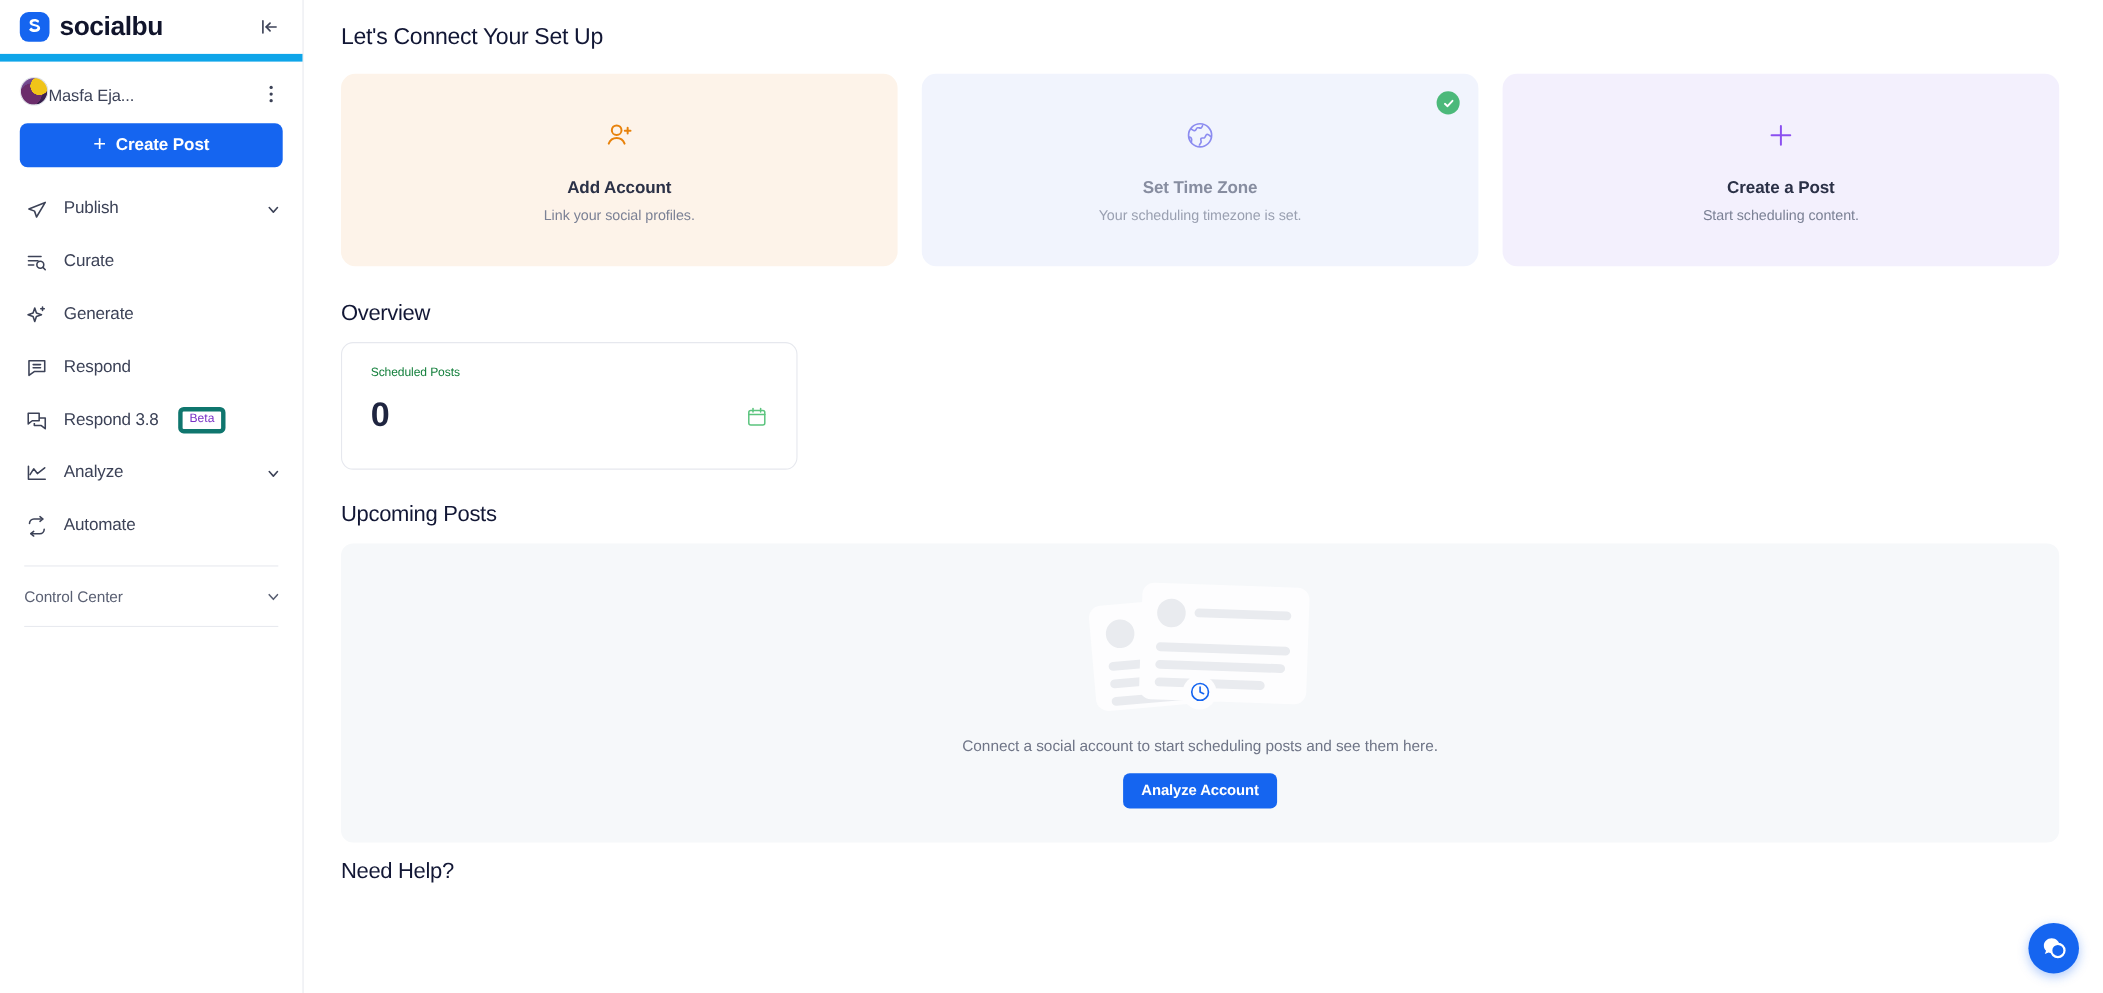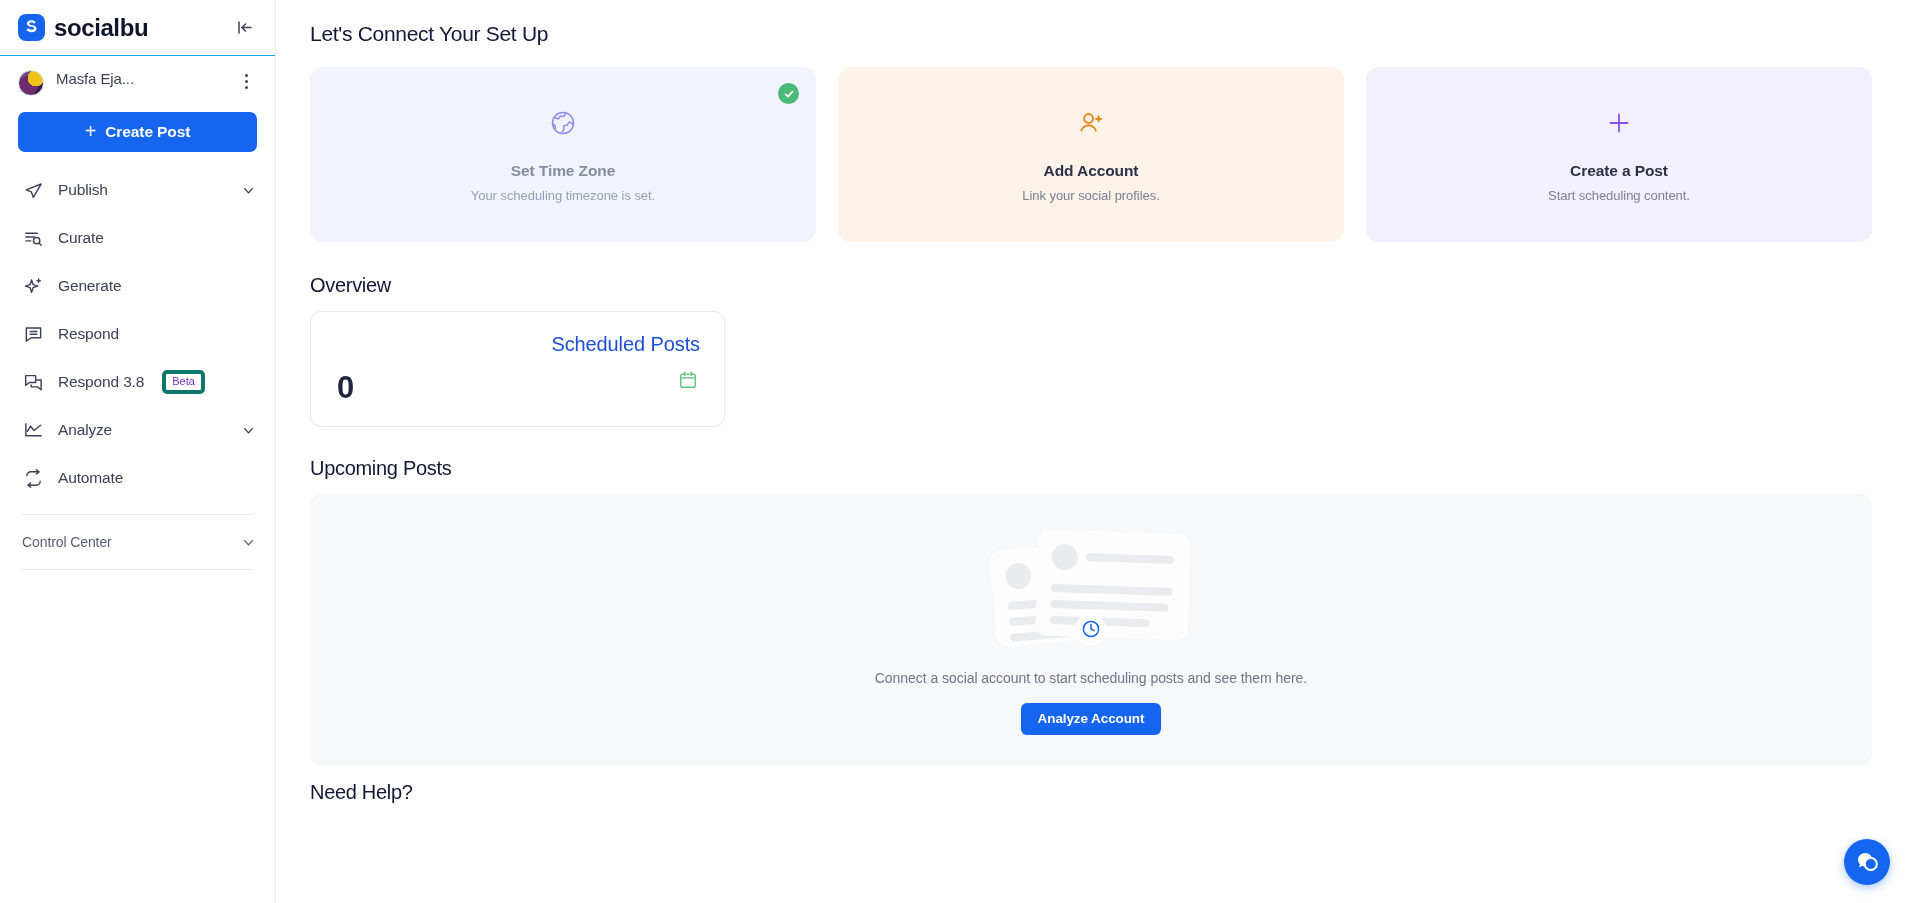--- a/index.html
+++ b/index.html
@@ -16,37 +16,37 @@
   .sidebar {
     width: 276px; height: 903px; flex: 0 0 276px;
     background: #ffffff;
     border-right: 1px solid #e8eaef;
     display: flex; flex-direction: column;
   }
   .sb-head {
     height: 56px; flex: 0 0 56px;
     display: flex; align-items: center;
     padding: 0 18px 0 18px;
-    border-bottom: 1px solid #0ea5e9;
+    border-bottom: 7px solid #0ea5e9;
   }
   .logo-wrap { display: flex; align-items: center; gap: 9px; }
   .logo-mark {
     width: 27px; height: 27px; border-radius: 8px;
     background: #1565f0; position: relative; flex: 0 0 27px;
   }
   .logo-mark svg { position: absolute; left: 0; top: 0; }
   .logo-text { font-size: 24px; font-weight: 700; color: #10142b; letter-spacing: -0.4px; }
   .collapse-btn {
     margin-left: auto; width: 26px; height: 26px;
     display: flex; align-items: center; justify-content: center;
     cursor: pointer;
   }
 
   .sb-user {
-    display: flex; align-items: flex-start; gap: 12px;
+    display: flex; align-items: flex-end; 
     padding: 14px 18px 10px 18px;
   }
   .avatar {
     width: 26px; height: 26px; border-radius: 50%; flex: 0 0 26px;
     background:
       radial-gradient(circle at 70% 30%, #f0c419 0 34%, transparent 35%),
       radial-gradient(circle at 38% 62%, #6b2d6b 0 46%, transparent 47%),
       linear-gradient(150deg, #8a5ba8 0%, #43265c 58%, #2d1840 100%);
     border: 1px solid #dfe2e8;
   }
@@ -131,21 +131,21 @@
 
   
   .ov-wrap { margin-top: 32px; }
   .stat-card {
     width: 415px; height: 116px;
     border: 1px solid #e6e8ee; border-radius: 11px;
     background: #fff;
     padding: 21px 24px 0 26px;
     position: relative;
   }
-  .stat-label { font-size: 20px; color: #1d4ed8; letter-spacing: -0.1px; text-align: right; }
+  .stat-label { font-size: 11px; color: #15803d; letter-spacing: -0.1px; }
   .stat-value { font-size: 31px; font-weight: 700; color: #1f2540; margin-top: 14px; letter-spacing: -0.5px; }
   .stat-ico { position: absolute; right: 26px; bottom: 32px; }
 
   
   .up-wrap { margin-top: 30px; }
   .up-panel {
     height: 272px; border-radius: 11px;
     background: #f6f8fa;
     display: flex; flex-direction: column; align-items: center; justify-content: center;
   }
@@ -326,49 +326,49 @@
     </div>
     <div class="sb-div" style="margin-top:0"></div>
   </aside>
 
   <main class="main">
 
     <h1 class="h-title">Let's Connect Your Set Up</h1>
 
     <div class="setup-row">
 
-      <div class="setup-card done" style="background:#f1f4fd">
-        <span class="check-badge">
-          <svg width="12" height="12" viewBox="0 0 14 14" fill="none" stroke="#ffffff" stroke-width="2" stroke-linecap="round" stroke-linejoin="round">
-              <polyline points="3,7.4 5.8,10 11,4.2"></polyline>
-            </svg>
-        </span>
-        <span class="ico">
-          <svg width="30" height="30" viewBox="0 0 30 30" fill="none" stroke="#8c8cf0" stroke-width="1.5" stroke-linejoin="round">
-            <circle cx="15" cy="15" r="10.5"></circle>
-            <path d="M6.4 9.2c1.6.4 2.3 1.8 3.6 1.6 1.5-.3 1.2-2.1 2.6-2.6 1.3-.5 2.1.7 3.3.1 1-.5.7-1.9 1.9-2.4"></path>
-            <path d="M25.2 16.4c-1.4-.9-2.3-2.5-3.9-2.2-1.5.3-1 2.2-2.3 3-1.2.7-2.3-.3-3.1.6-.9 1 .4 2.2 0 3.6-.3 1.1-1.6 1.5-1.6 3.2"></path>
-            <path d="M4.6 16.6c1.4-.2 2.5.9 2.7 2.2.2 1.3-.8 2 .1 3.2"></path>
-          </svg>
-        </span>
-        <div class="c-title">Set Time Zone</div>
-        <div class="c-sub">Your scheduling timezone is set.</div>
-      </div>
-
       <div class="setup-card" style="background:#fdf3e9">
         <span class="ico">
           <svg width="30" height="30" viewBox="0 0 30 30" fill="none" stroke="#e8820c" stroke-width="1.8" stroke-linecap="round" stroke-linejoin="round">
             <circle cx="12.6" cy="10.4" r="4.4"></circle>
             <path d="M5.4 22.6c1.3-3.4 4-5.2 7.2-5.2s5.9 1.8 7.2 5.2"></path>
             <line x1="22.6" y1="8.2" x2="22.6" y2="13.4"></line>
             <line x1="20" y1="10.8" x2="25.2" y2="10.8"></line>
           </svg>
         </span>
         <div class="c-title">Add Account</div>
         <div class="c-sub">Link your social profiles.</div>
+      </div>
+
+      <div class="setup-card done" style="background:#f1f4fd">
+        <span class="check-badge">
+          <svg width="12" height="12" viewBox="0 0 14 14" fill="none" stroke="#ffffff" stroke-width="2" stroke-linecap="round" stroke-linejoin="round">
+              <polyline points="3,7.4 5.8,10 11,4.2"></polyline>
+            </svg>
+        </span>
+        <span class="ico">
+          <svg width="30" height="30" viewBox="0 0 30 30" fill="none" stroke="#8c8cf0" stroke-width="1.5" stroke-linejoin="round">
+            <circle cx="15" cy="15" r="10.5"></circle>
+            <path d="M6.4 9.2c1.6.4 2.3 1.8 3.6 1.6 1.5-.3 1.2-2.1 2.6-2.6 1.3-.5 2.1.7 3.3.1 1-.5.7-1.9 1.9-2.4"></path>
+            <path d="M25.2 16.4c-1.4-.9-2.3-2.5-3.9-2.2-1.5.3-1 2.2-2.3 3-1.2.7-2.3-.3-3.1.6-.9 1 .4 2.2 0 3.6-.3 1.1-1.6 1.5-1.6 3.2"></path>
+            <path d="M4.6 16.6c1.4-.2 2.5.9 2.7 2.2.2 1.3-.8 2 .1 3.2"></path>
+          </svg>
+        </span>
+        <div class="c-title">Set Time Zone</div>
+        <div class="c-sub">Your scheduling timezone is set.</div>
       </div>
 
       <div class="setup-card" style="background:#f3f0fd">
         <span class="ico">
           <svg width="30" height="30" viewBox="0 0 30 30" fill="none" stroke="#8b4ff0" stroke-width="1.8" stroke-linecap="round">
             <line x1="15" y1="6.5" x2="15" y2="23.5"></line>
             <line x1="6.5" y1="15" x2="23.5" y2="15"></line>
           </svg>
         </span>
         <div class="c-title">Create a Post</div>

